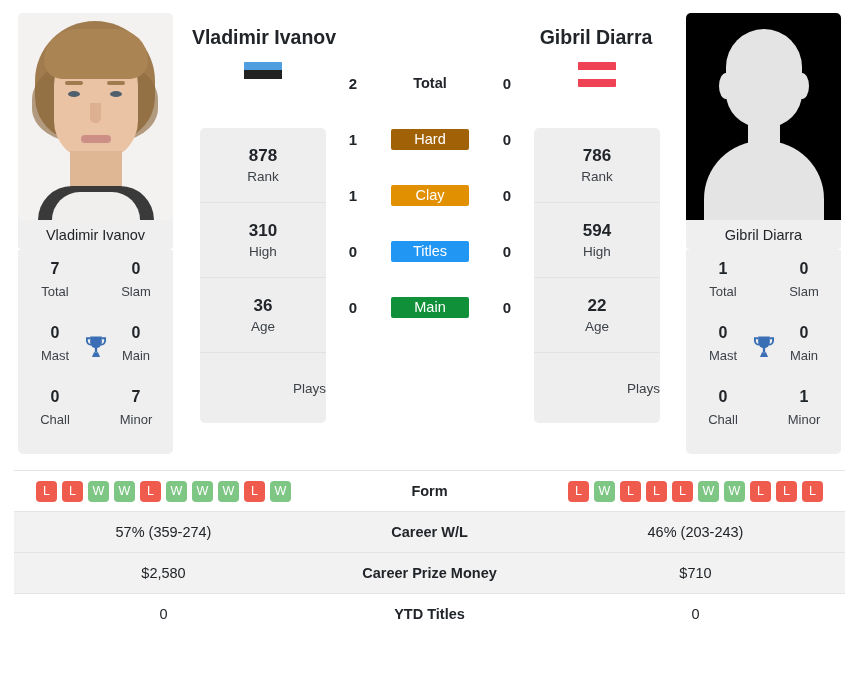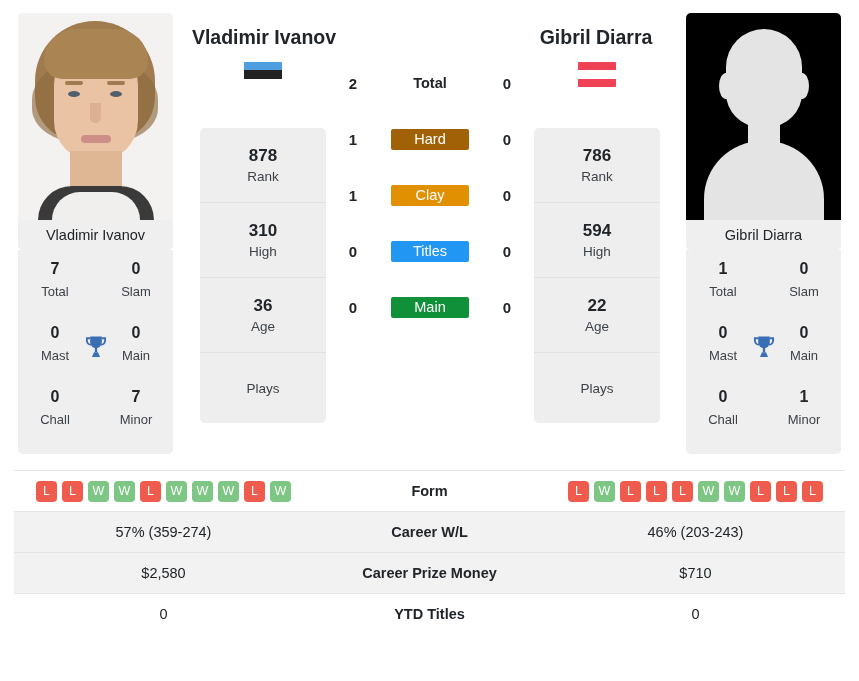--- a/index.html
+++ b/index.html
@@ -216,21 +216,21 @@
   .stat-col.left  { left: 200px; }
   .stat-col.right { left: 534px; }
   .stat-box {
     height: 75px;
     display: flex;
     flex-direction: column;
     align-items: center;
     justify-content: center;
     border-bottom: 1px solid #e2e2e2;
   }
-  .stat-box:last-child { border-bottom: none; height: 70px; }
+  .stat-box:last-child { border-bottom: none; height: 70px; align-items: flex-end; }
   .stat-val {
     font-size: 17px;
     font-weight: bold;
     color: #212529;
     line-height: 22px;
   }
   .stat-lab {
     font-size: 13.5px;
     color: #3d4248;
     line-height: 19px;

